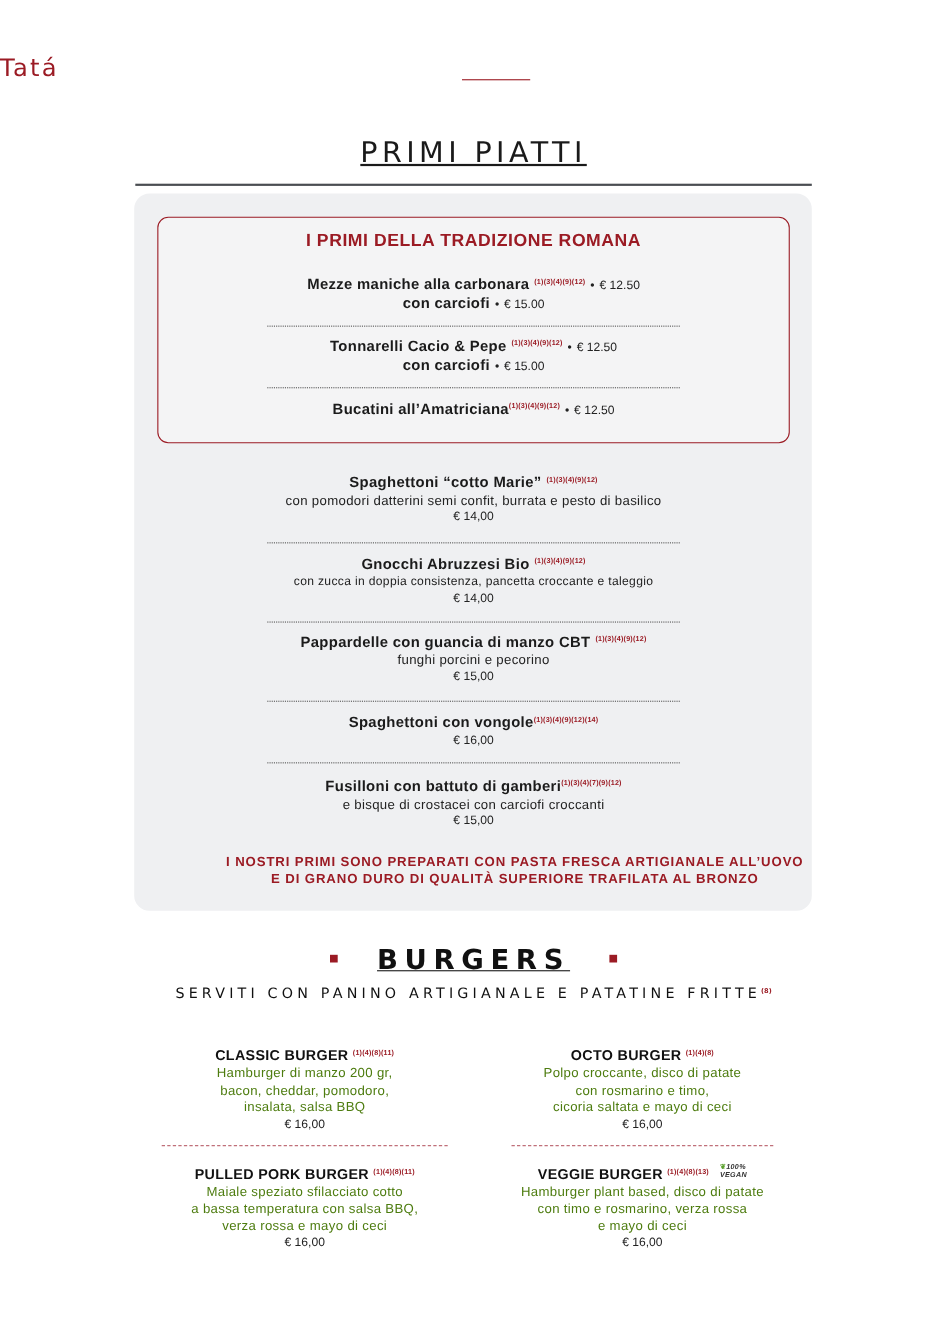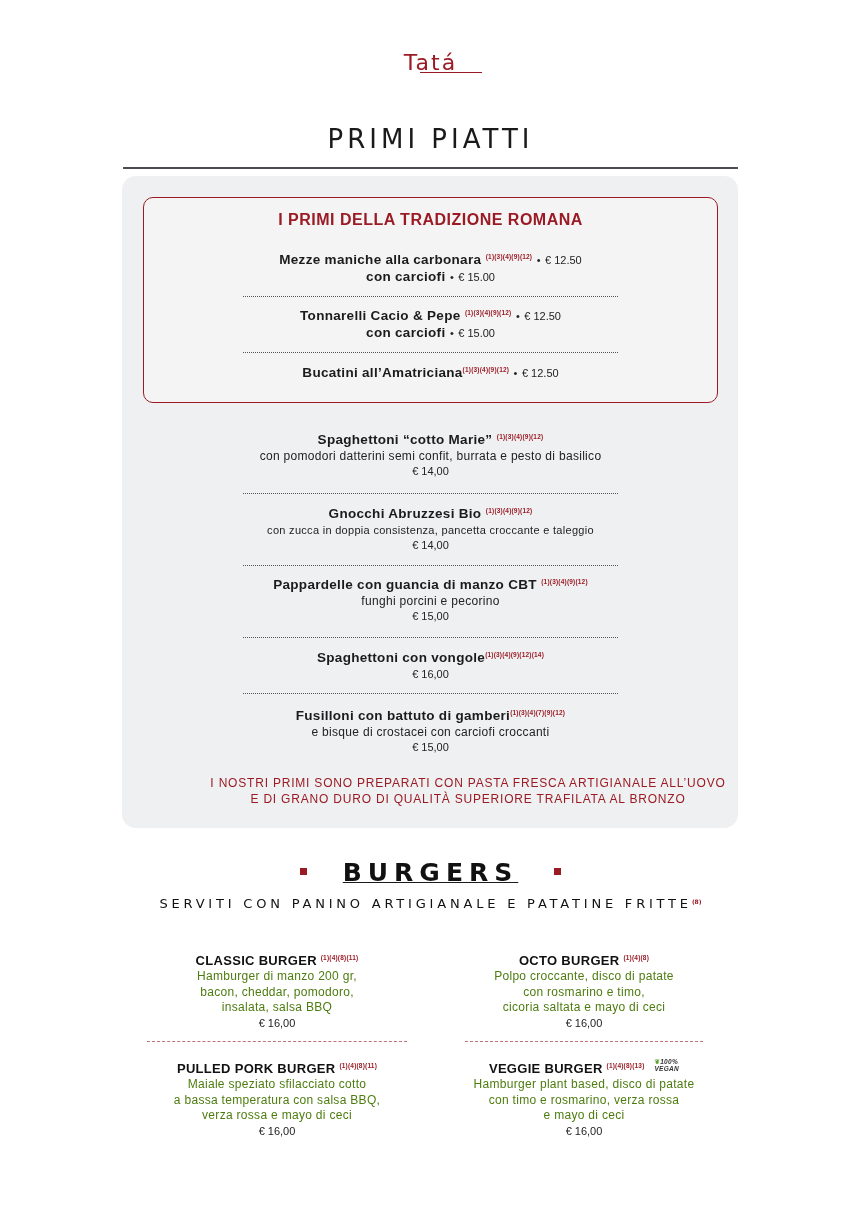--- a/index.html
+++ b/index.html
@@ -1,45 +1,45 @@
 <!DOCTYPE html>
 <html><head>
 <meta charset="utf-8">
 <style>
   * { box-sizing: border-box; margin: 0; padding: 0; }
   html, body { width: 861px; height: 1217px; background: #ffffff; }
   body { position: relative; font-family: "Liberation Sans", sans-serif; color: #1b1b1b; overflow: hidden; }
 
-  .logo { position: absolute; top: 50px; left: 0; width: 861px; text-align: center;
+  .logo { position: absolute; top: 50px; left: 0; width: 861px; 
           font-family: "DejaVu Sans", sans-serif; font-size: 22px; color: #9b1b24; letter-spacing: 2px; font-weight: normal; }
   .logo-underline { position: absolute; top: 72px; left: 420px; width: 62px; height: 1px; background: #9b1b24; }
 
   .page-title { position: absolute; top: 124px; left: 0; width: 861px; text-align: center;
-                font-family: "DejaVu Sans", sans-serif; font-size: 26px; letter-spacing: 4px; color: #1a1a1a; font-weight: normal; }
+                font-family: "DejaVu Sans", sans-serif; font-size: 26px; letter-spacing: 4px; color: #1a1a1a; font-weight: normal; text-decoration: underline; }
   .title-rule { position: absolute; top: 167px; left: 123px; width: 615px; height: 2px; background: #4a4d52; }
 
   .panel { position: absolute; top: 176px; left: 122px; width: 616px; height: 652px; background: #eff0f2; border-radius: 14px; }
 
   .trad-box { position: absolute; top: 197px; left: 143px; width: 575px; height: 206px;
               border: 1.5px solid #9b1b24; border-radius: 10px; background: #f4f4f5; }
   .trad-title { position: absolute; top: 211px; left: 143px; width: 575px; text-align: center;
                 font-size: 16px; font-weight: bold; color: #9b1b24; letter-spacing: 0.5px; }
 
   .dish { position: absolute; left: 143px; width: 575px; text-align: center; }
   .dish-name { font-size: 13.5px; font-weight: bold; color: #1b1b1b; letter-spacing: 0.3px; }
   .allergens { font-size: 6.5px; font-weight: bold; color: #9b1b24; vertical-align: 5px; letter-spacing: 0.2px; }
   .price-inline { font-size: 11px; color: #222; }
   .dish-desc { font-size: 12px; color: #222; line-height: 15px; letter-spacing: 0.3px; }
   .dish-price { font-size: 11px; color: #222; line-height: 15px; }
   .line { line-height: 16px; }
 
   .dotted { position: absolute; left: 243px; width: 375px; border-top: 1.5px dotted #555; height: 0; }
 
   .pasta-note { position: absolute; top: 775px; left: 122px; width: 692px; text-align: center;
-                font-size: 12px; font-weight: normal; color: #9b1b24; letter-spacing: 0.8px; line-height: 16px; }
+                font-size: 12px; font-weight: bold; color: #9b1b24; letter-spacing: 0.8px; line-height: 16px; }
 
   .burgers-title { position: absolute; top: 858px; left: 0; width: 861px; text-align: center; text-decoration: underline; }
   .burgers-title .sq { display: inline-block; width: 7px; height: 7px; background: #9b1b24; vertical-align: 6px; margin: 0 36px; }
   .burgers-title .txt { font-family: "DejaVu Sans", sans-serif; font-size: 25px; font-weight: bold; letter-spacing: 6px; color: #111; }
   .burgers-sub { position: absolute; top: 896px; left: 0; width: 861px; text-align: center;
                  font-family: "DejaVu Sans", sans-serif; font-size: 13px; letter-spacing: 3.8px; color: #111; }
   .burgers-sub .allergens { font-size: 6px; vertical-align: 4px; letter-spacing: 0; }
 
   .burger { position: absolute; width: 280px; text-align: center; }
   .burger-name { font-size: 13px; font-weight: bold; color: #111; letter-spacing: 0.3px; line-height: 17px; }

